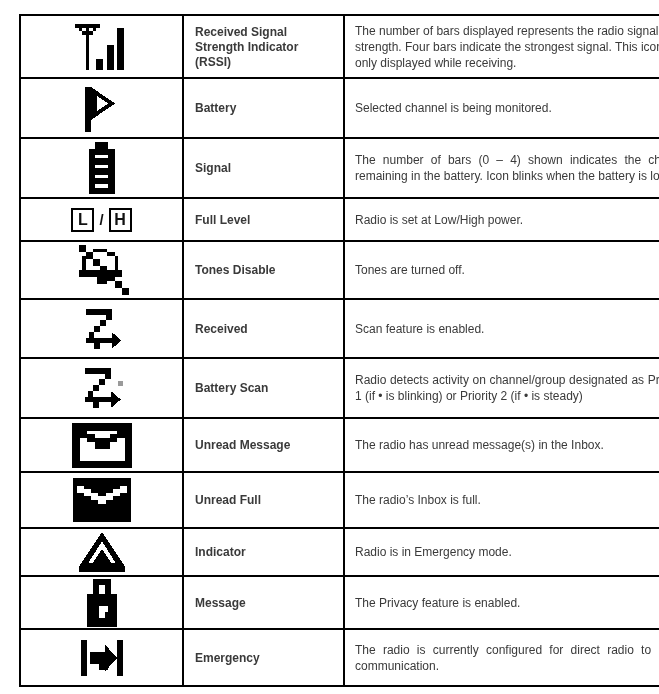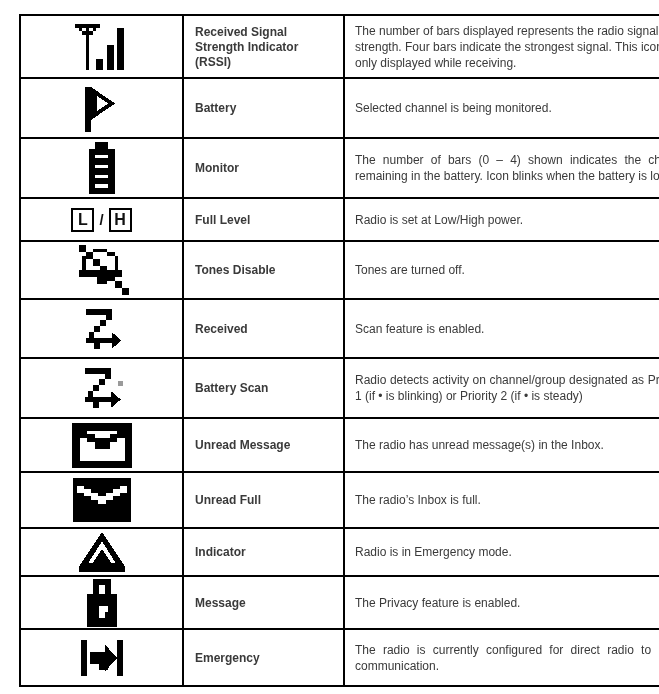--- a/index.html
+++ b/index.html
@@ -73,21 +73,21 @@
       <td class="c-icon">
         <svg class="icon-svg" width="33" height="52" viewBox="0 0 10 16" shape-rendering="crispEdges" fill="#000">
           <rect x="3" y="0" width="4" height="2"></rect>
           <rect x="1" y="2" width="8" height="14"></rect>
           <rect x="3" y="4" width="4" height="10" fill="#fff"></rect>
           <rect x="3" y="5" width="4" height="2"></rect>
           <rect x="3" y="8" width="4" height="2"></rect>
           <rect x="3" y="11" width="4" height="2"></rect>
         </svg>
       </td>
-      <td class="c-name">Monitor</td>
+      <td class="c-name">Signal</td>
       <td class="c-desc just">The number of bars (0 – 4) shown indicates the charge remaining in the battery. Icon blinks when the battery is low.</td>
     </tr>
 
     <tr style="height:43px">
       <td class="c-icon">
         <div class="plvl">
           <span class="box">L</span>
           <span class="slash">/</span>
           <span class="box">H</span>
         </div>

